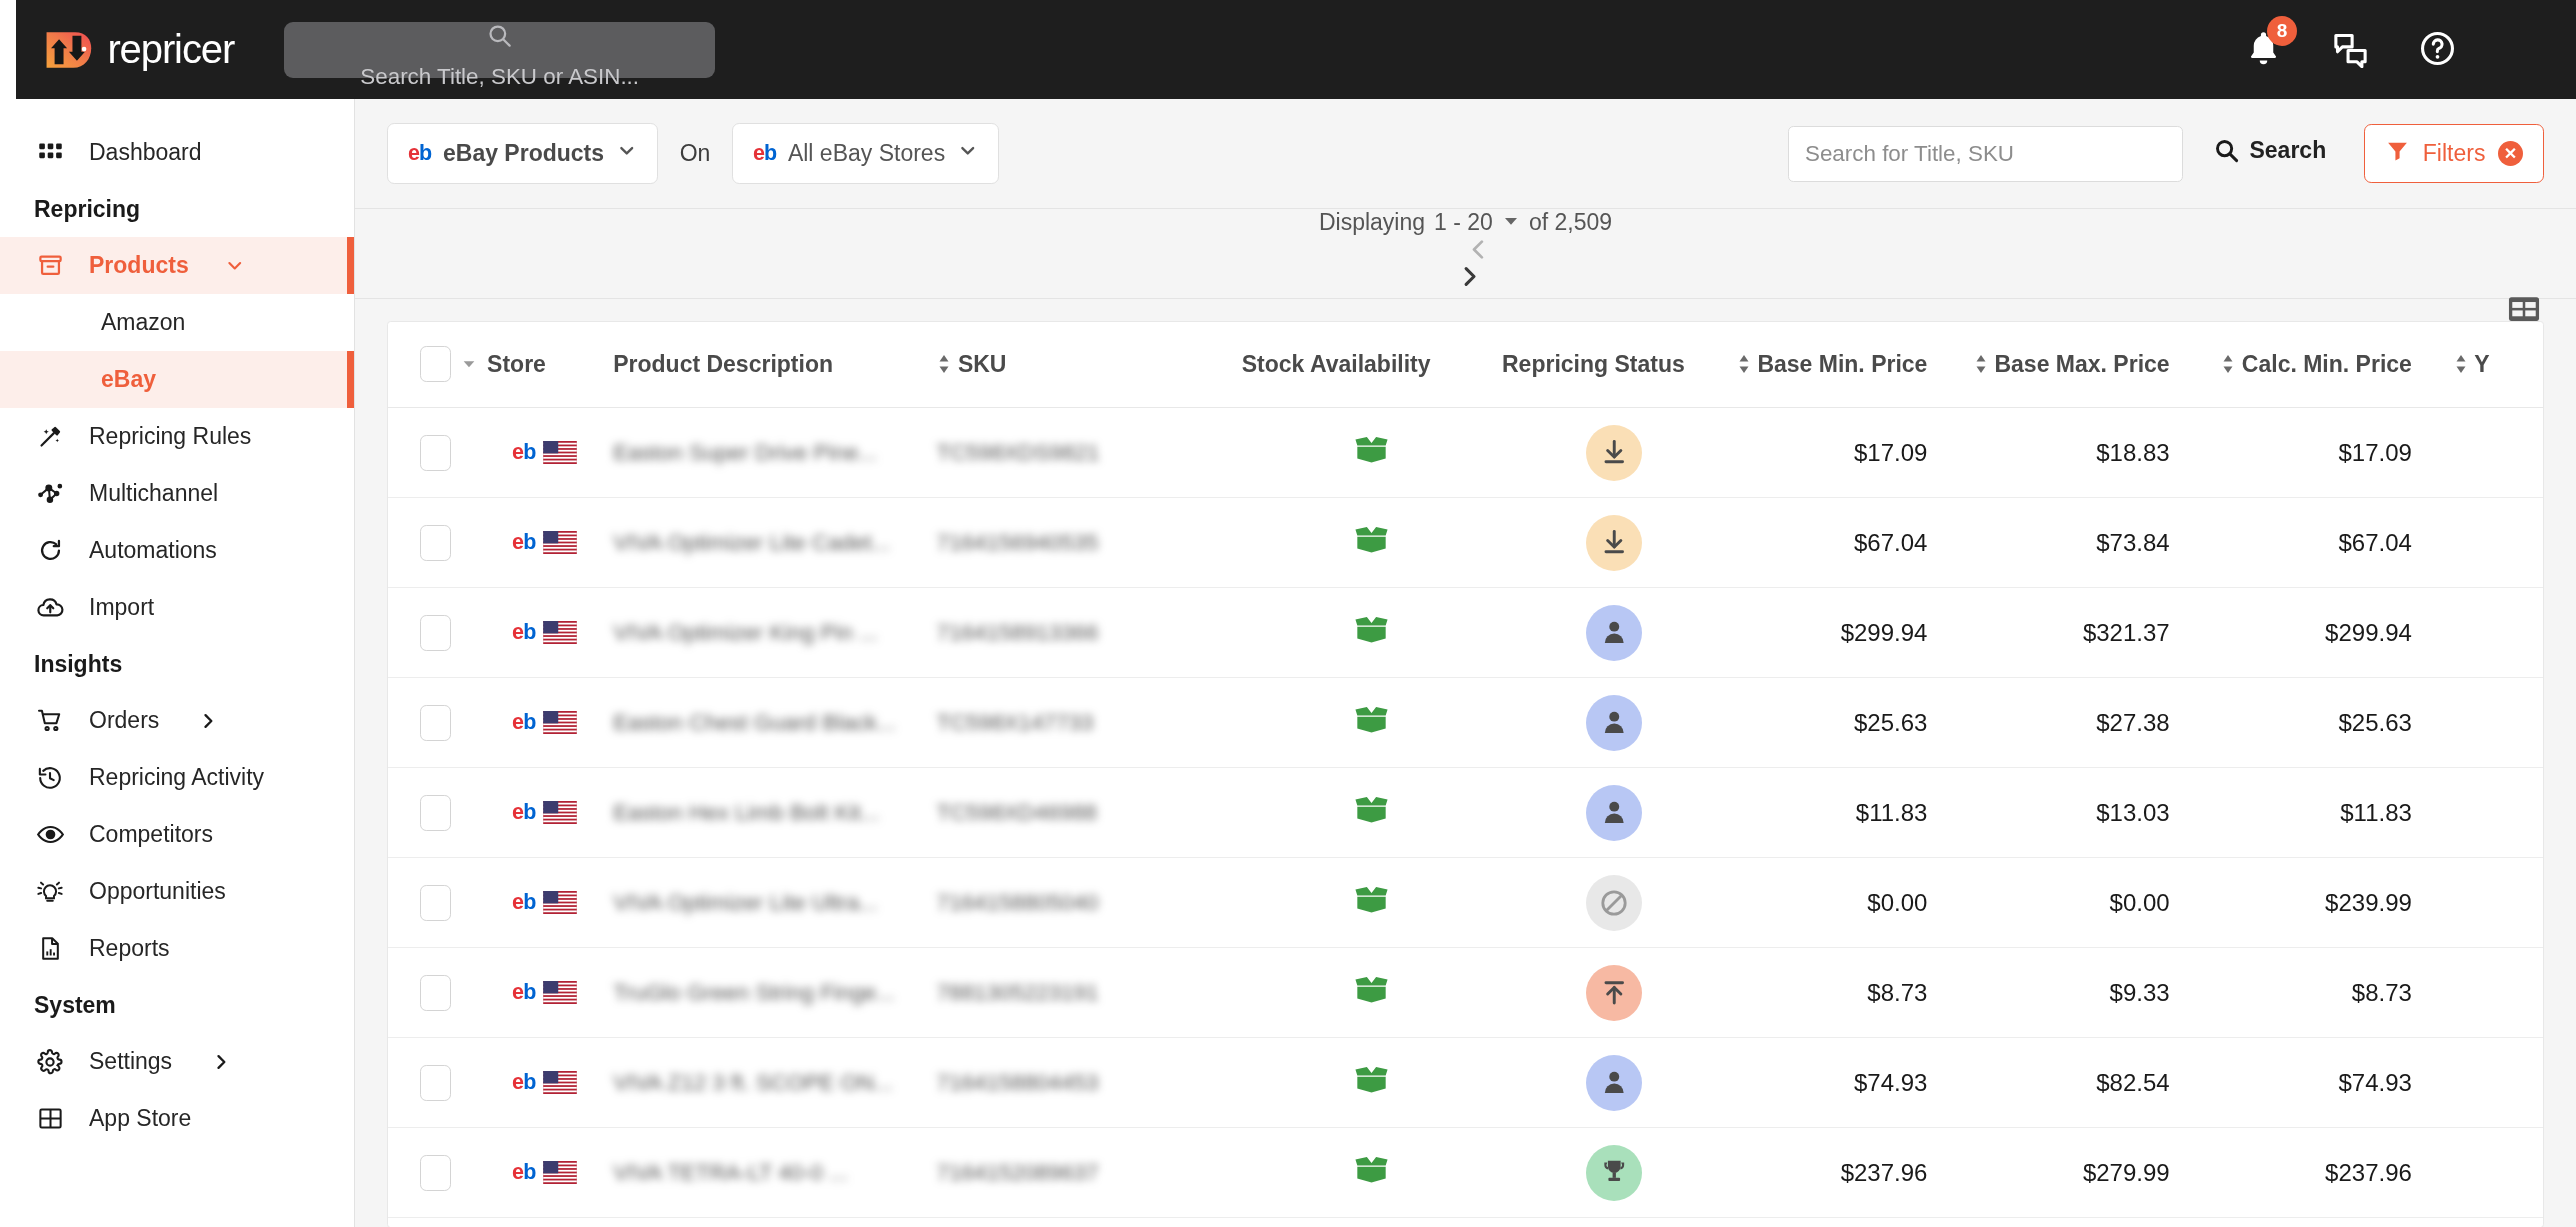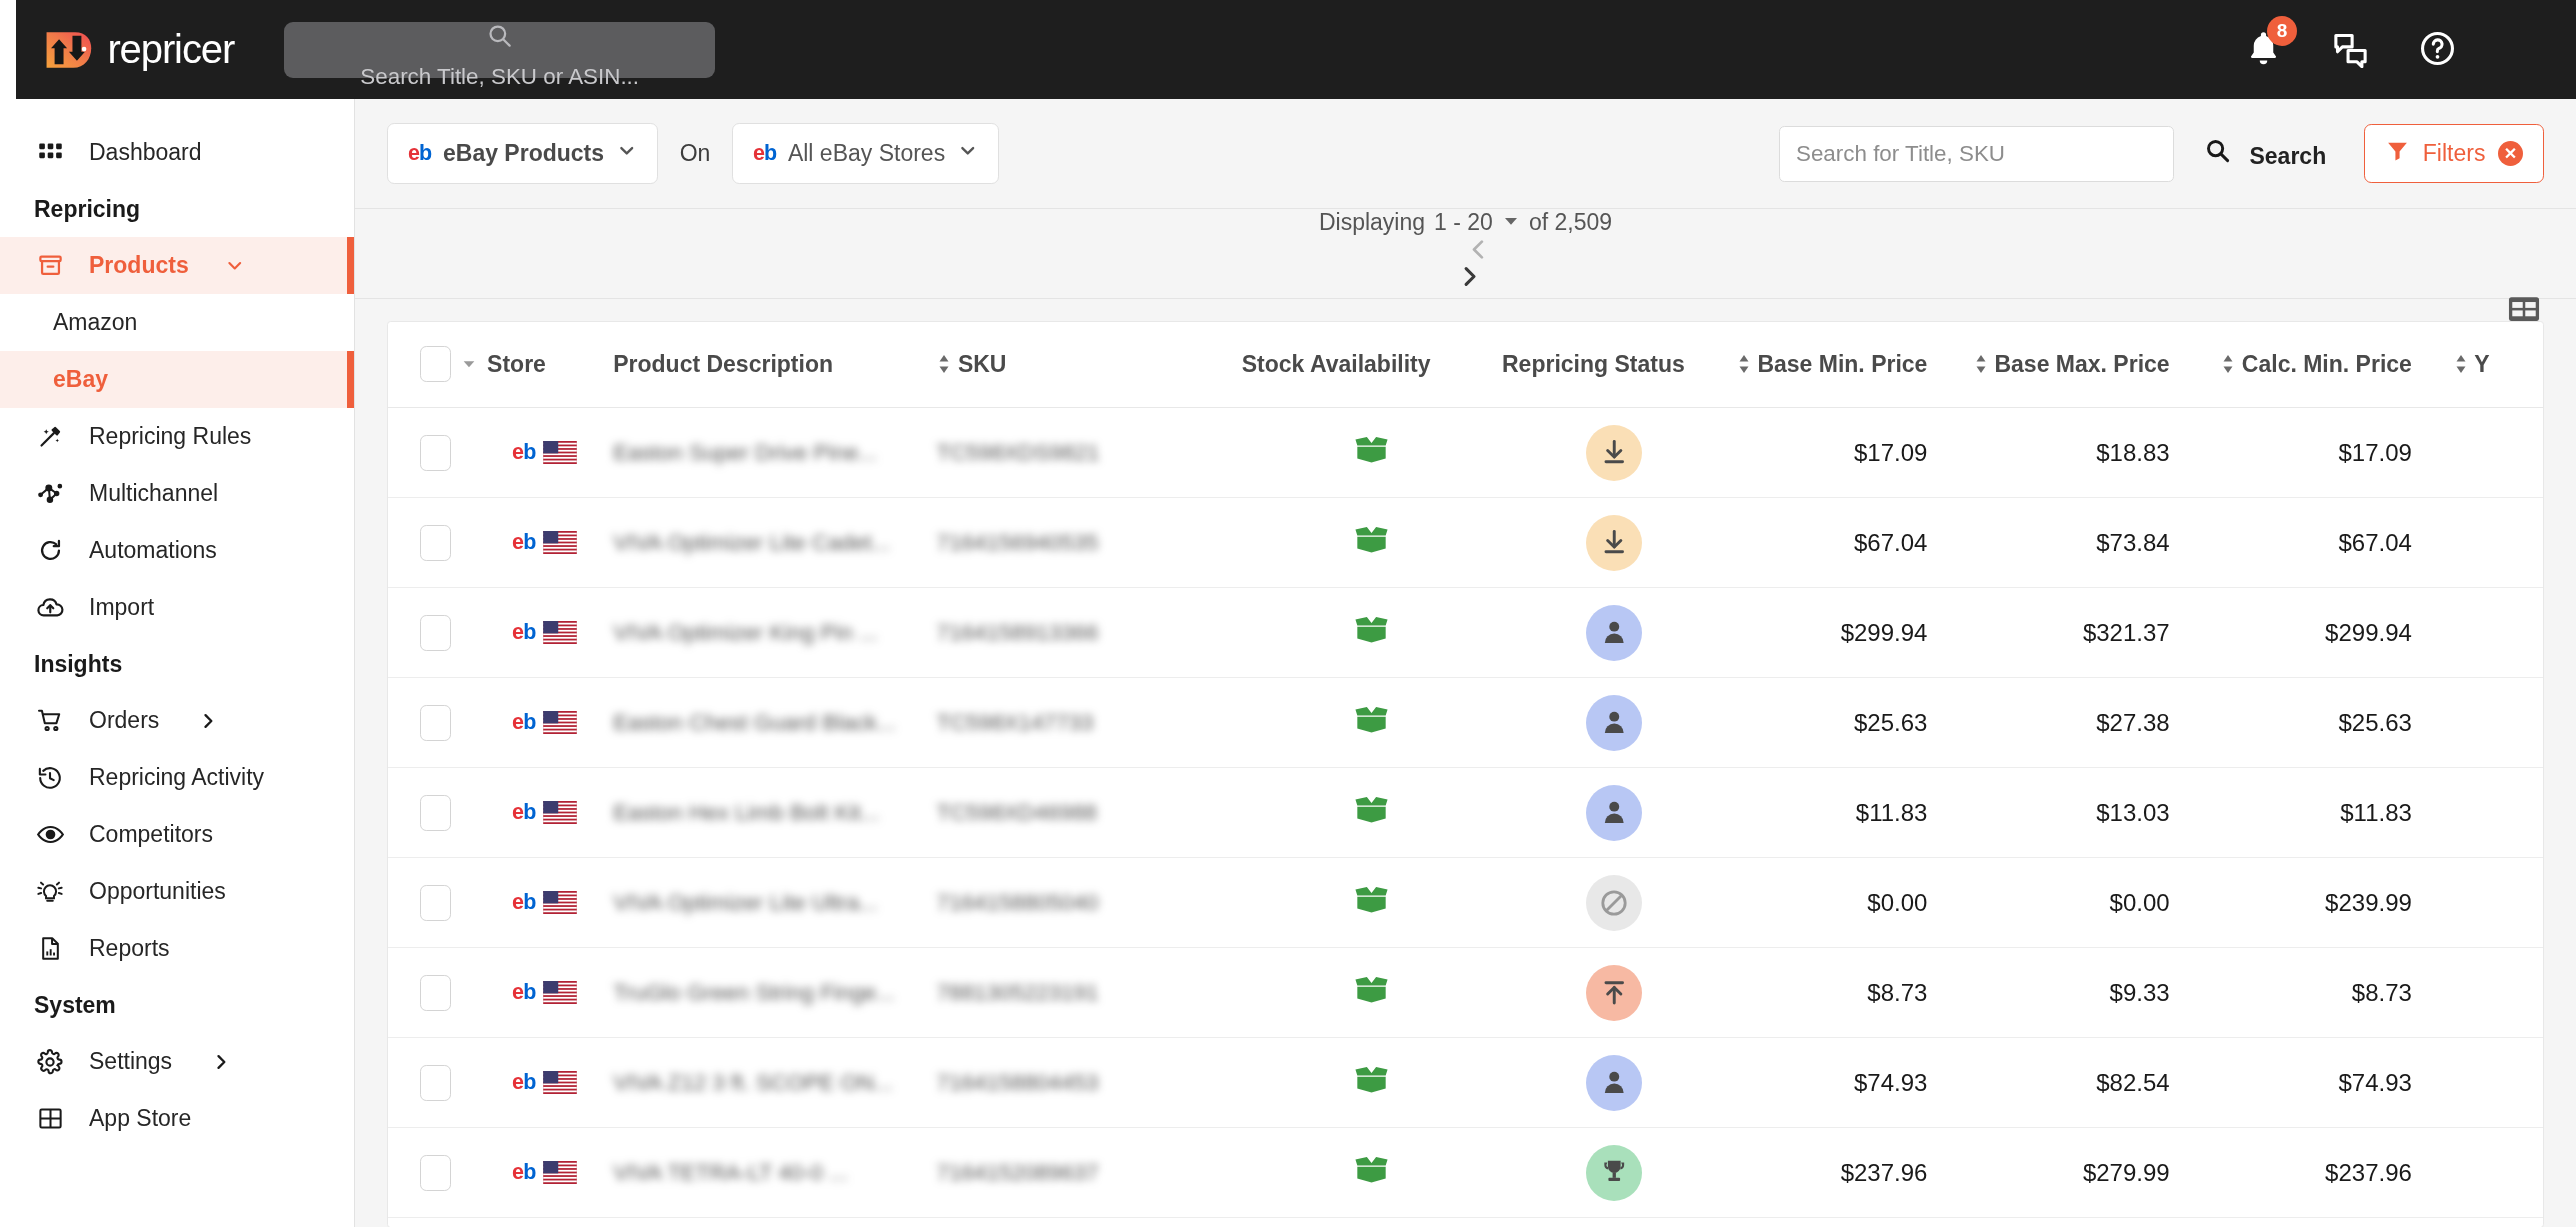--- a/index.html
+++ b/index.html
@@ -69,21 +69,21 @@
     display: flex; align-items: center; justify-content: center; }
   .nav-item.active {
     background: #fdeeea; color: #ef5f3c; font-weight: bold;
   }
   .nav-item.active::after {
     content: ""; position: absolute; right: 0; top: 0;
     width: 7.2px; height: 100%; background: #ef5f3c;
   }
   .nav-sub {
     display: flex; align-items: center;
-    height: 57px; padding-left: 53px;
+    height: 57px; padding-left: 101px;
     cursor: pointer; position: relative;
     color: #262626; font-size: 23px;
   }
   .nav-sub.active {
     background: #fdeeea; color: #ef5f3c; font-weight: bold;
   }
   .nav-sub.active::after {
     content: ""; position: absolute; right: 0; top: 0;
     width: 7.2px; height: 100%; background: #ef5f3c;
   }
@@ -117,21 +117,21 @@
   .ebay-mini .e { color: #e53238; }
   .ebay-mini .b { color: #0064d2; }
   .spacer { flex: 1; }
   .search-field {
     width: 395px; height: 56px;
     background: #fff; border: 0.9px solid #dcdcdc; border-radius: 5.4px;
     display: flex; align-items: center; padding: 0 16px;
   }
   .search-field .ph { color: #8d8d8d; font-size: 22.4px; }
   .search-btn {
-    display: flex; align-items: flex-end; gap: 18px;
+    display: flex; align-items: flex-start; gap: 9px;
     margin-left: 30.5px; cursor: pointer;
     font-size: 23px; font-weight: bold; color: #222;
   }
   .filters-btn {
     margin-left: 38px; height: 59px;
     border: 1.8px solid #ef5f3c; border-radius: 7.2px;
     background: #fff; color: #ef5f3c;
     display: flex; align-items: center; gap: 12.6px;
     padding: 0 20px; cursor: pointer;
     font-size: 23px;

